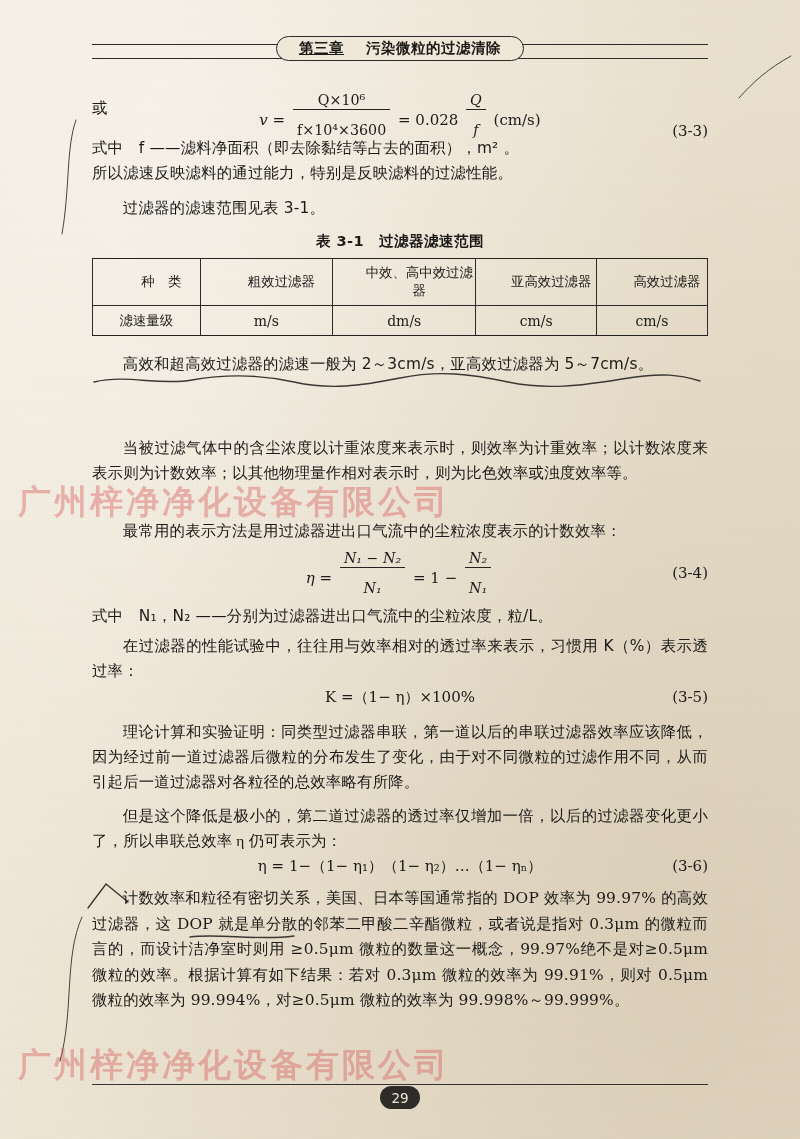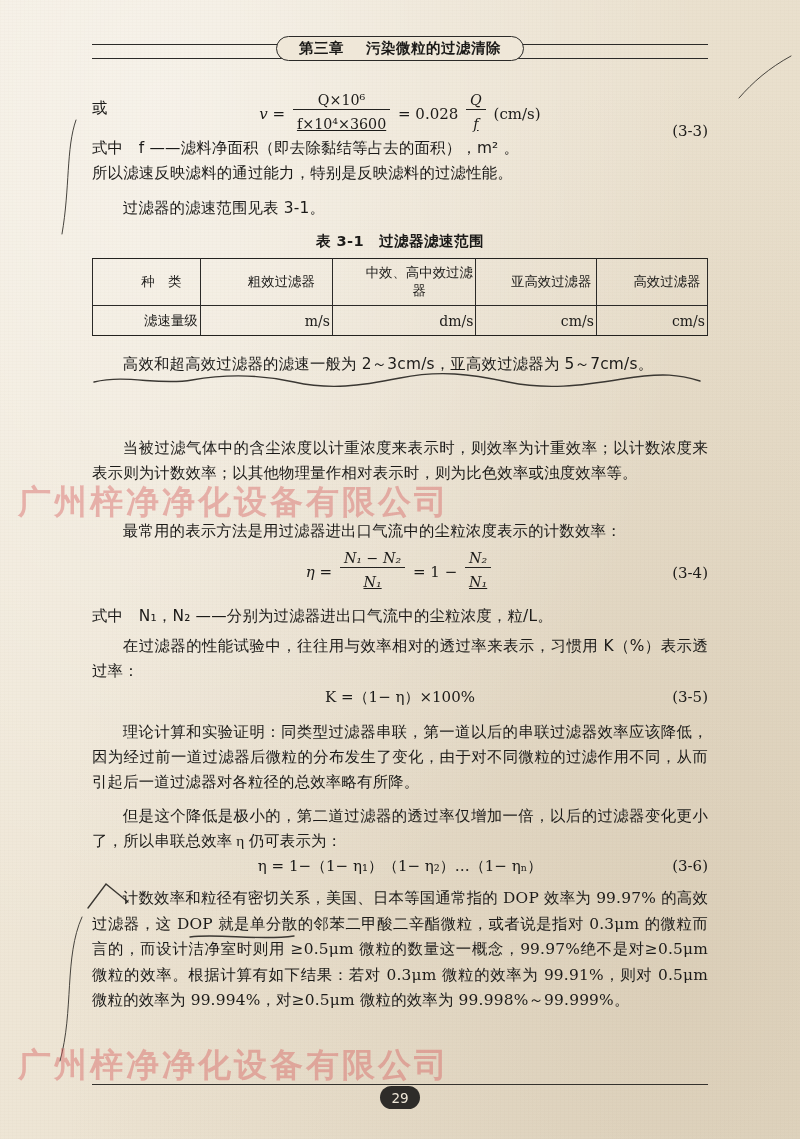--- a/index.html
+++ b/index.html
@@ -67,21 +67,21 @@
     padding: 2px 22px;
     background: #efe7d8;
     border: 1.4px solid #2b2a28;
     border-radius: 14px;
     font-size: 14.5px;
     font-weight: bold;
     letter-spacing: .5px;
     white-space: nowrap;
     font-family: "DejaVu Sans", "Liberation Sans", sans-serif;
   }
-  .header .pill .ch-num { margin-right: 22px; }
+  .header .pill .ch-num { margin-right: 22px; text-decoration: underline; }
 
   
   .para {
     position: absolute;
     font-size: 15.4px;
     line-height: 25px;
     letter-spacing: .2px;
     text-align: justify;
     font-family: "DejaVu Sans", "Liberation Sans", sans-serif;
   }
@@ -109,21 +109,21 @@
   
   .frac {
     display: inline-block;
     vertical-align: middle;
     text-align: center;
     margin: 0 3px;
     line-height: 1.18;
     font-size: .95em;
   }
   .frac .num { display: block; padding: 0 4px; }
-  .frac .den { display: block; border-top: 1.1px solid #232220; padding: 6px 4px; text-decoration: underline; }
+  .frac .den { display: block; border-top: 1.1px solid #232220; padding: 12px 4px; }
   .ital { font-style: italic; }
 
   
   .tbl-caption {
     position: absolute;
     width: 616px;
     text-align: center;
     font-size: 14.6px;
     font-weight: bold;
     font-family: "DejaVu Sans", "Liberation Sans", sans-serif;
@@ -136,21 +136,21 @@
     font-family: "DejaVu Sans", "Liberation Sans", sans-serif;
     font-size: 13.4px;
   }
   table.spec td {
     border: 1px solid #2b2a28;
     text-align: center;
     padding: 5px 2px;
     height: 19px;
   }
   table.spec tr.top td { border-top: 1.8px solid #23221f; padding-left: 32px; }
-  table.spec tr.bot td { border-bottom: 1.8px solid #23221f; text-align: right; }
+  table.spec tr.bot td { border-bottom: 1.8px solid #23221f; }
   table.spec td.unit { font-family: "DejaVu Serif","Liberation Serif",serif; font-size: 14px; }
 
   
   .sec-head {
     position: absolute;
     font-size: 21px;
     font-weight: bold;
     font-family: "DejaVu Sans", "Liberation Sans", sans-serif;
     letter-spacing: 2px;
   }

